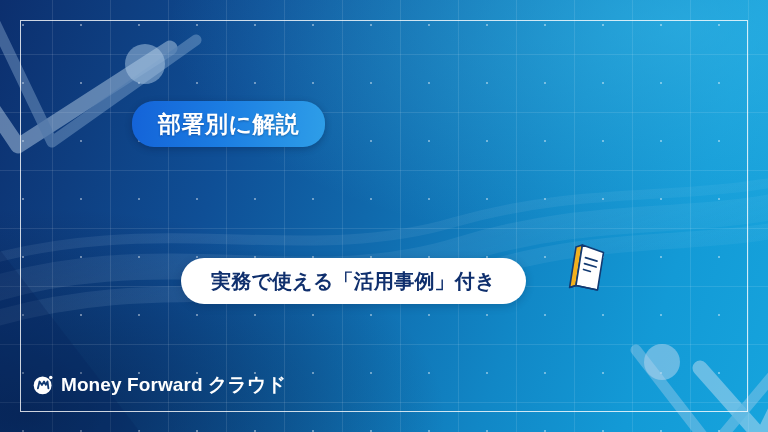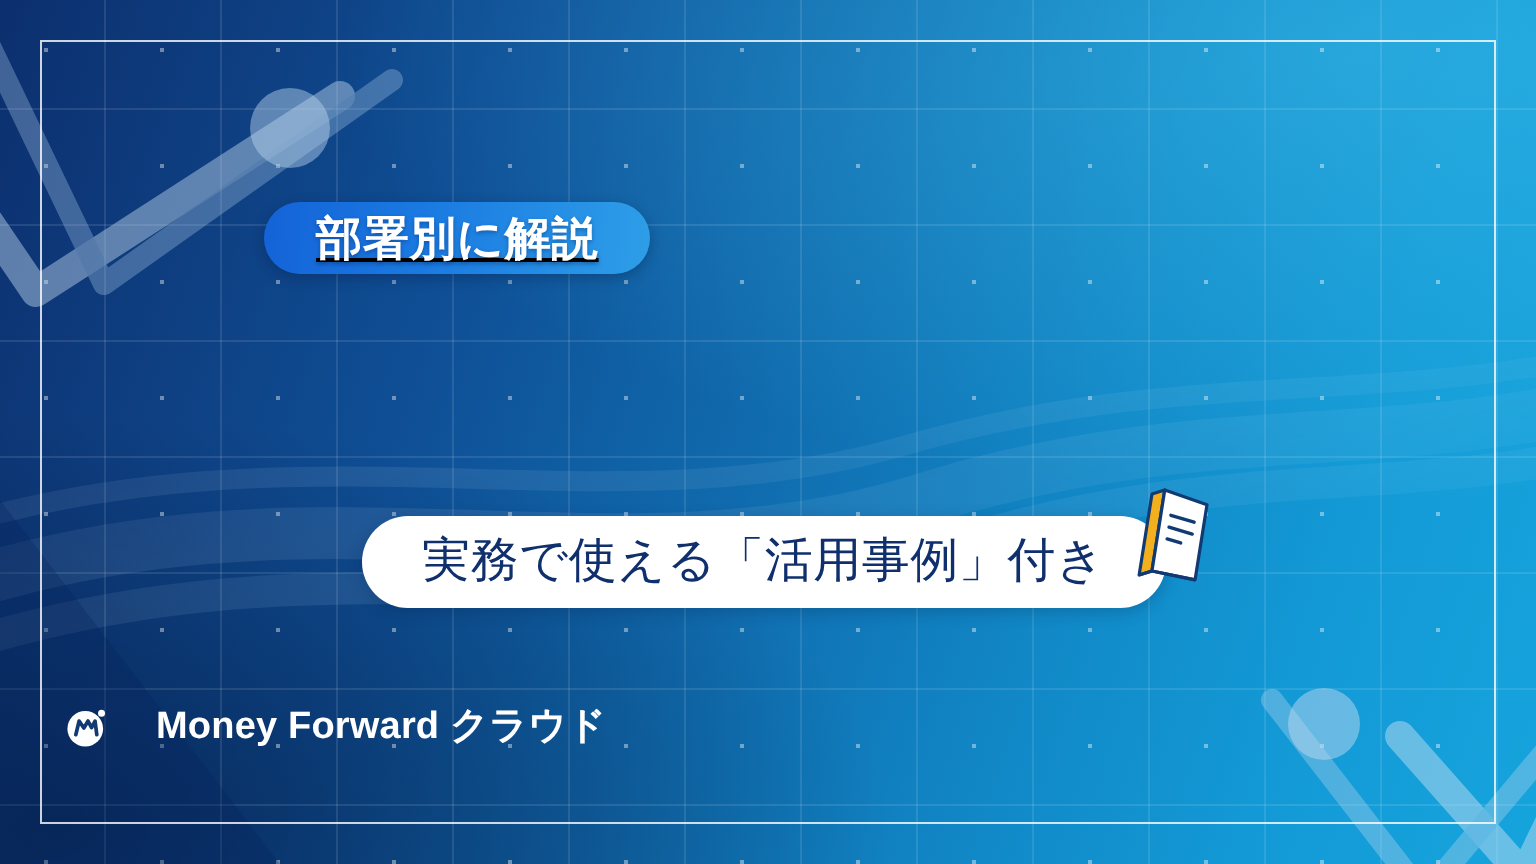--- a/index.html
+++ b/index.html
@@ -85,29 +85,28 @@
   .content {
     position: absolute;
     inset: 0;
   }
 
   
   .badge {
     position: absolute;
     left: 132px;
     top: 101px;
-    height: 36px;
+    height: 46px;
     padding: 0 26px;
     display: flex;
     align-items: center;
     justify-content: center;
     border-radius: 22px;
     background: linear-gradient(95deg, #1463d8 0%, #1b7ce2 45%, #2e9ee8 100%);
     box-shadow: 0 2px 7px rgba(0,20,55,0.30);
-    text-decoration: underline;
   }
   .badge-text {
     color: #ffffff;
     font-size: 23px;
     font-weight: 700;
     letter-spacing: 0.02em;
     line-height: 1;
     white-space: nowrap;
     text-shadow: 0 1px 2px rgba(0,25,70,0.35);
   }
@@ -138,44 +137,44 @@
     padding: 0 30px;
     display: flex;
     align-items: center;
     justify-content: center;
     border-radius: 23px;
     background: #ffffff;
     box-shadow: 0 2px 8px rgba(0,22,60,0.22);
   }
   .pill-text {
     color: #0f2f6d;
-    font-size: 24px;
-    font-weight: 400;
+    font-size: 20px;
+    font-weight: 700;
     line-height: 1;
     white-space: nowrap;
     letter-spacing: 0.01em;
   }
 
   
   .book-icon {
     position: absolute;
     left: 566px;
     top: 243px;
     width: 42px;
     height: 48px;
   }
 
   
   .logo {
     position: absolute;
     left: 33px;
-    top: 353px;
+    top: 374px;
     display: flex;
     align-items: center;
-    gap: 24px;
+    gap: 7px;
   }
   .logo-mark {
     width: 21px;
     height: 21px;
     flex: 0 0 auto;
   }
   .logo-text {
     color: #ffffff;
     font-size: 19px;
     font-weight: 700;

